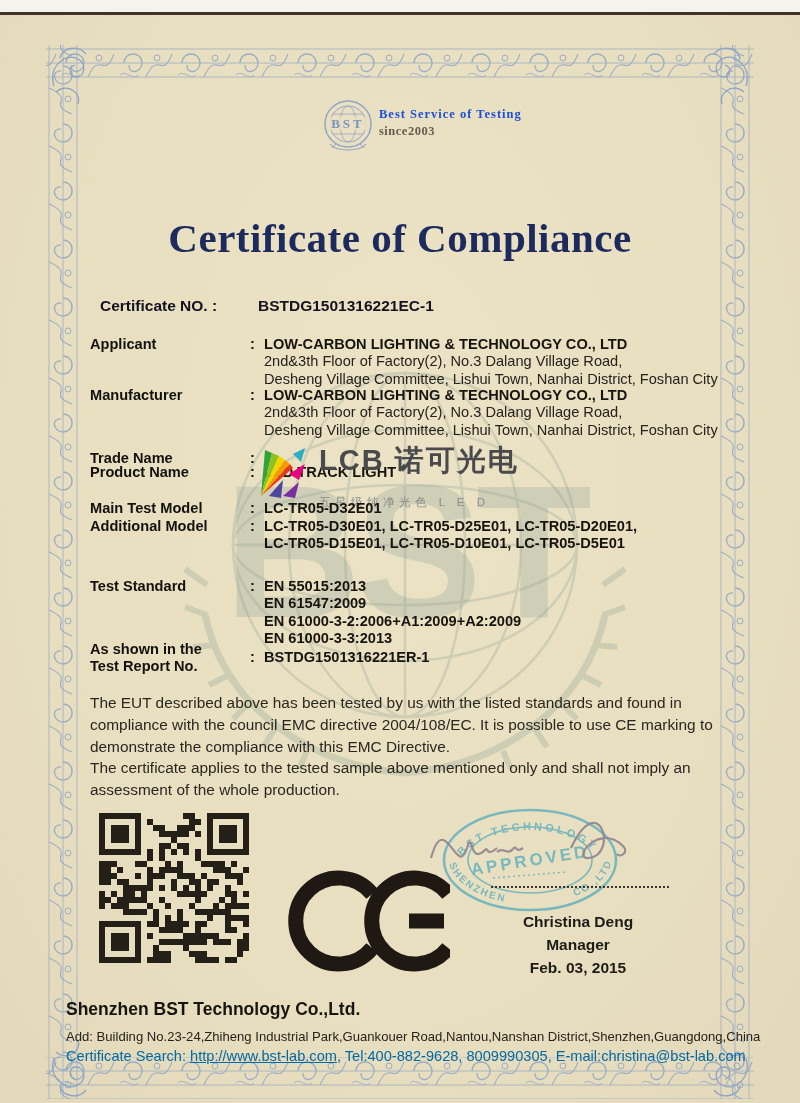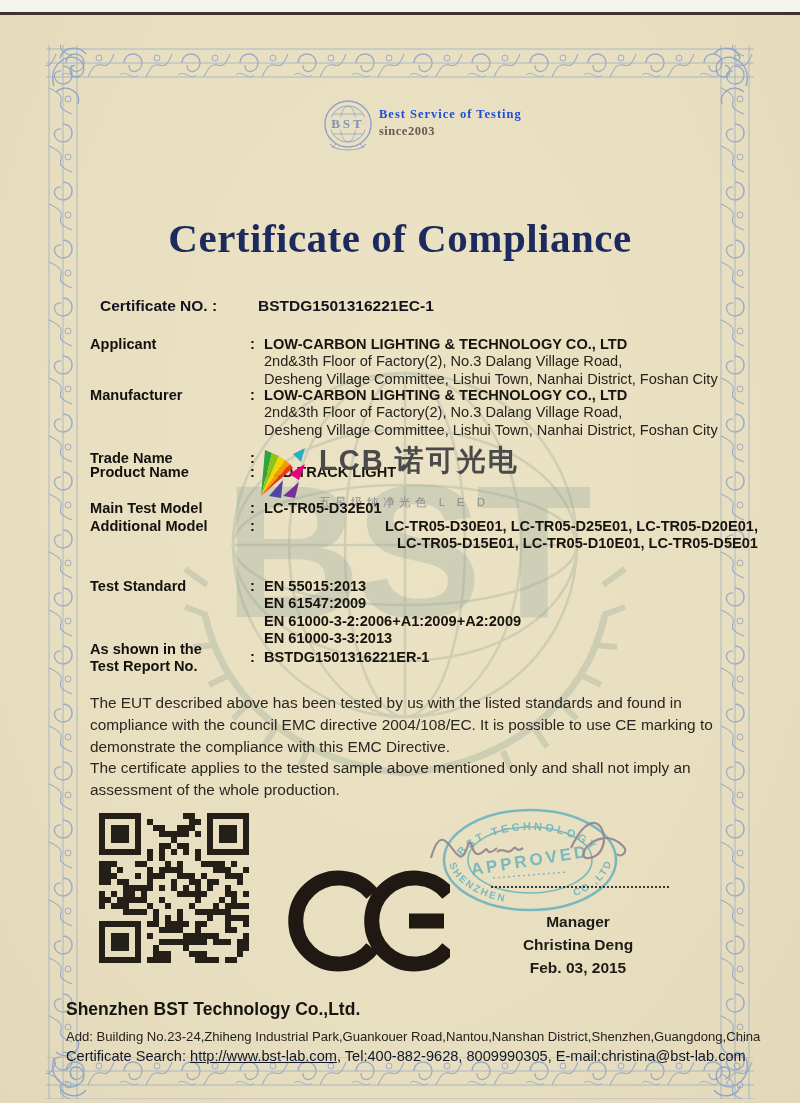--- a/index.html
+++ b/index.html
@@ -47,21 +47,21 @@
   .bodytext p{margin:0;}
 
   
   .dotline{position:absolute;left:491px;top:886px;width:178px;border-bottom:2px dotted #3a3732;}
   .sigblock{position:absolute;left:468px;top:910px;width:220px;text-align:center;
             font-size:15.5px;font-weight:bold;color:#1d1b17;line-height:23px;}
 
   
   .f-company{position:absolute;left:66px;top:999px;font-size:17.5px;font-weight:bold;color:#17150f;}
   .f-address{position:absolute;left:66px;top:1029px;font-size:13.1px;color:#26221d;white-space:nowrap;}
-  .f-search{position:absolute;left:66px;top:1048px;font-size:14.6px;color:#0f172a;white-space:nowrap;}
+  .f-search{position:absolute;left:66px;top:1048px;font-size:14.6px;color:#0369a1;white-space:nowrap;}
   .f-url{text-decoration:underline;}
 </style>
 </head>
 <body>
 
 <div id="page">
   <div class="paper"></div>
   <div class="scan-top"></div>
   <div class="scan-edge"></div>
 
@@ -195,21 +195,21 @@
       <div class="tlogo-sub">五星级纯净光色 L E D</div>
     </div>
   </div>
 
   <div class="frow" style="top:500px;">
     <span class="flabel">Main Test Model</span>
     <span class="fcolon">:</span>
     <div class="fval b">LC-TR05-D32E01</div>
   </div>
 
-  <div class="frow" style="top:518px;text-align:right;">
+  <div class="frow" style="top:518px;">
     <span class="flabel">Additional Model</span>
     <span class="fcolon">:</span>
     <div class="fval">
       <div class="b">LC-TR05-D30E01, LC-TR05-D25E01, LC-TR05-D20E01,</div>
       <div class="b">LC-TR05-D15E01, LC-TR05-D10E01, LC-TR05-D5E01</div>
     </div>
   </div>
 
   <div class="frow" style="top:578px;">
     <span class="flabel">Test Standard</span>
@@ -270,21 +270,21 @@
     </g>
     <g stroke="#90858f" stroke-width="2.2" fill="none" opacity="0.9">
       <path d="M8,62 C22,12 34,84 44,52 C50,32 46,70 62,54 C66,50 62,62 74,52"></path>
       <path d="M74,56 C80,50 84,60 90,53 C94,48 92,58 100,52"></path>
       <path d="M148,52 C176,-8 196,58 166,62 C148,64 176,26 200,50 C206,56 198,62 194,58"></path>
     </g>
   </svg>
 
   <div class="dotline"></div>
   <div class="sigblock">
+    <div>Christina Deng</div>
     <div>Manager</div>
-    <div>Christina Deng</div>
     <div>Feb. 03, 2015</div>
   </div>
 
   <div class="f-company">Shenzhen BST Technology Co.,Ltd.</div>
   <div class="f-address">Add: Building No.23-24,Zhiheng Industrial Park,Guankouer Road,Nantou,Nanshan District,Shenzhen,Guangdong,China</div>
   <div class="f-search"><span>Certificate Search: </span><span class="f-url">http://www.bst-lab.com</span><span>, Tel:400-882-9628, 8009990305, E-mail:christina@bst-lab.com</span></div>
 </div>
 
 </body></html>

